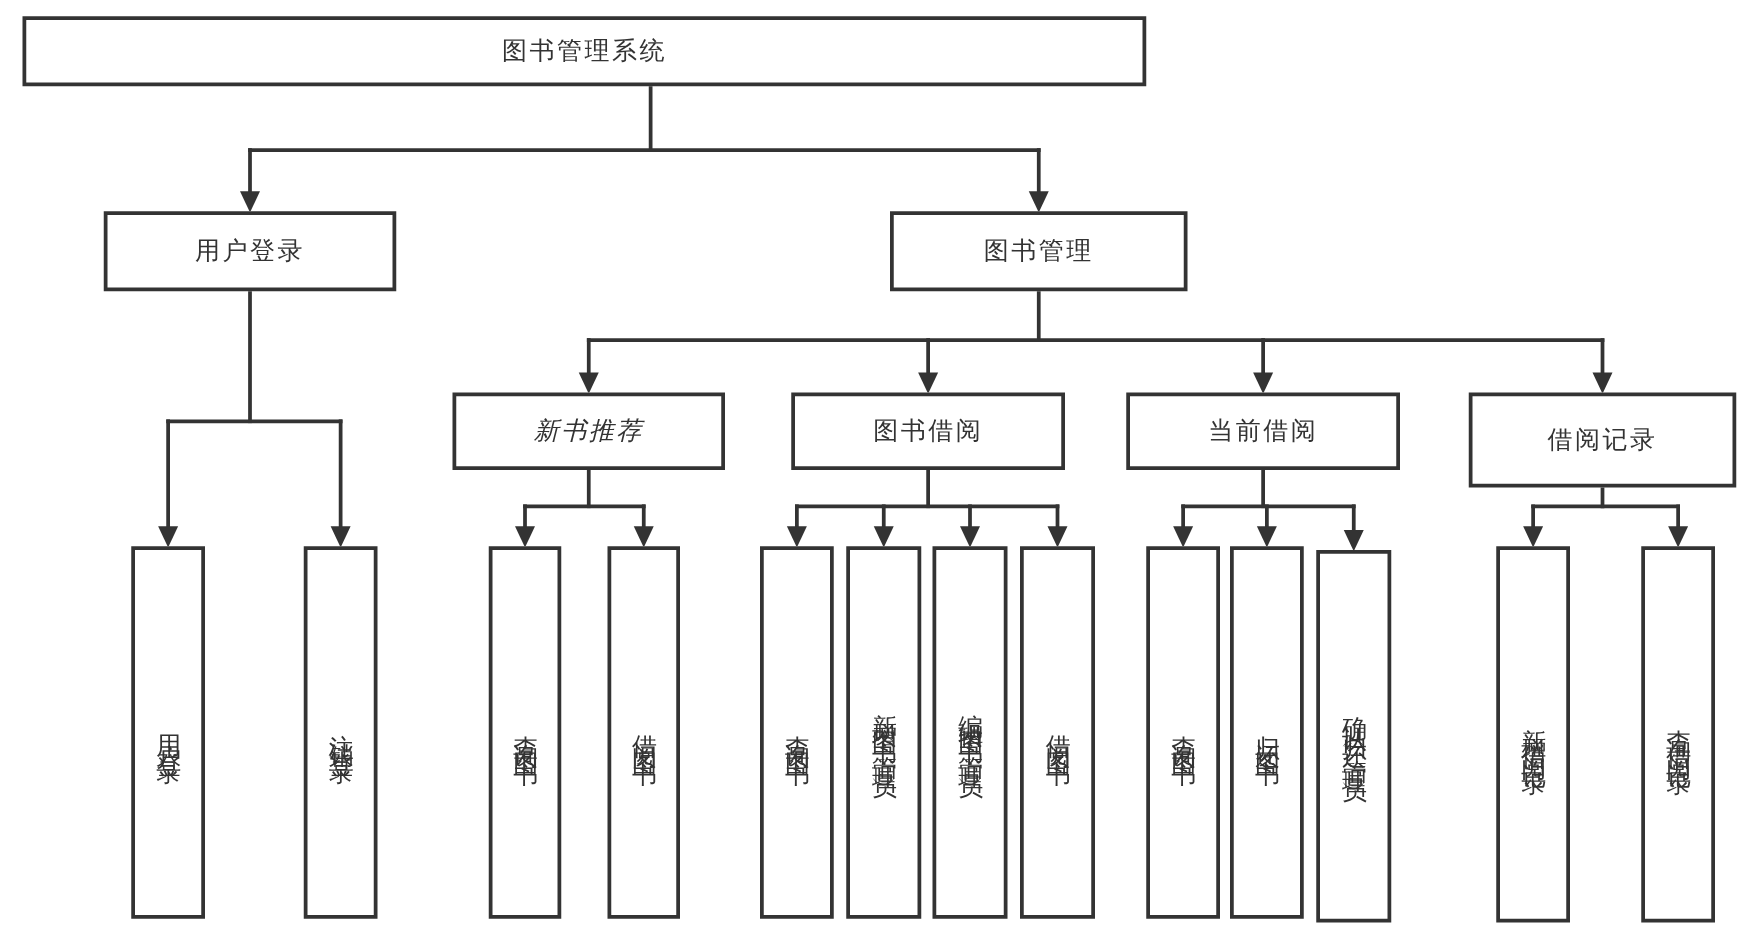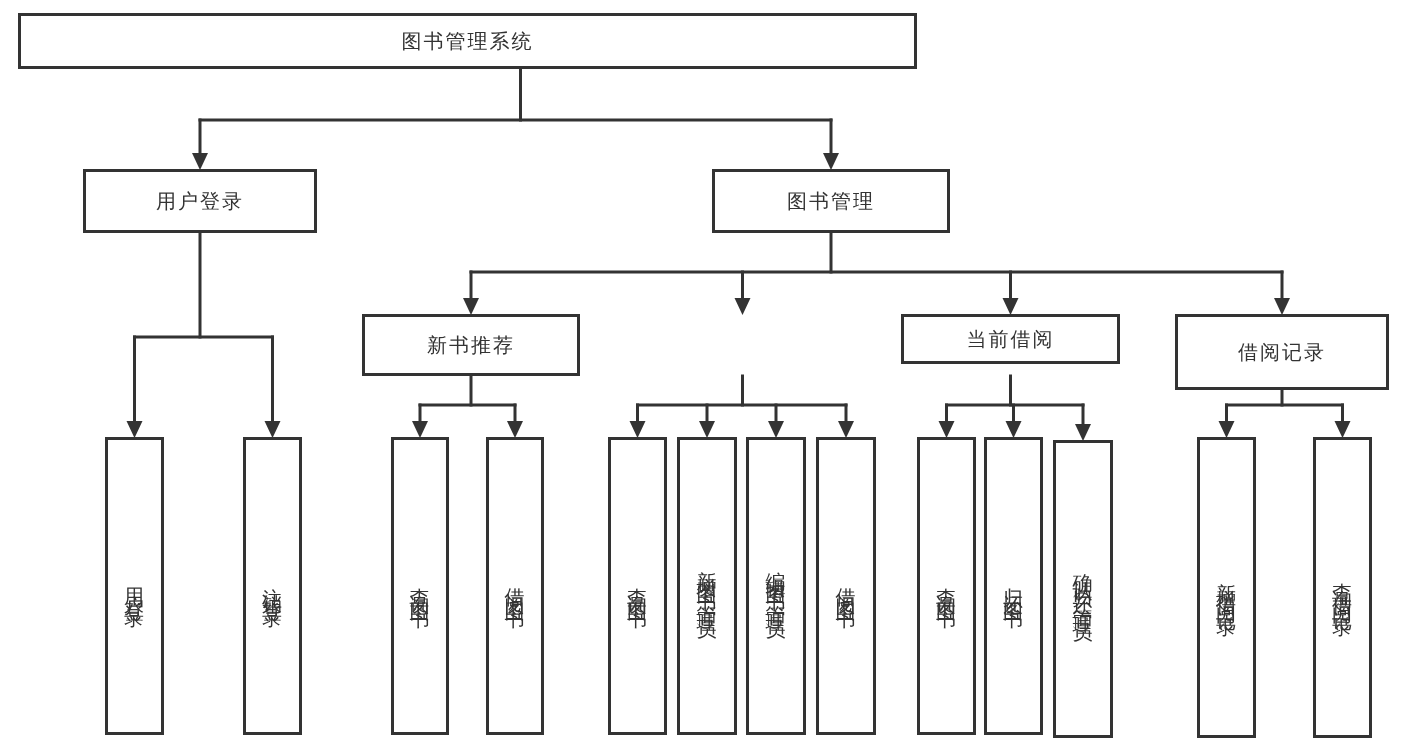--- a/index.html
+++ b/index.html
@@ -105,24 +105,27 @@
     </svg>
 <div class="node" style="left: 18px; top: 13px; width: 899px; height: 56px; border-color: rgb(51, 51, 51); background: rgb(255, 255, 255);">
       <span class="label" style="color: rgb(51, 51, 51);">图书管理系统</span>
     </div>
     <div class="node" style="left: 83px; top: 169px; width: 234px; height: 64px; border-color: rgb(51, 51, 51); background: rgb(255, 255, 255);">
       <span class="label" style="color: rgb(51, 51, 51);">用户登录</span>
     </div>
     <div class="node" style="left: 712px; top: 169px; width: 238px; height: 64px; border-color: rgb(51, 51, 51); background: rgb(255, 255, 255);">
       <span class="label" style="color: rgb(51, 51, 51);">图书管理</span>
     </div>
-    <div class="node" style="left: 362px; top: 314px; width: 218px; height: 62px; border-color: rgb(51, 51, 51); background: rgb(255, 255, 255);">
+    <div class="node" style="left: 362px; top: 314px; width: 218px; height: 62px; border-color: rgb(51, 51, 51); background: rgb(255, 255, 255); font-style: italic;">
       <span class="label" style="color: rgb(51, 51, 51);">新书推荐</span>
     </div>
-    <div class="node" style="left: 901px; top: 314px; width: 219px; height: 50px; border-color: rgb(51, 51, 51); background: rgb(255, 255, 255);">
+    <div class="node" style="left: 633px; top: 314px; width: 219px; height: 62px; border-color: rgb(51, 51, 51); background: rgb(255, 255, 255);">
+      <span class="label" style="color: rgb(51, 51, 51);">图书借阅</span>
+    </div>
+    <div class="node" style="left: 901px; top: 314px; width: 219px; height: 62px; border-color: rgb(51, 51, 51); background: rgb(255, 255, 255);">
       <span class="label" style="color: rgb(51, 51, 51);">当前借阅</span>
     </div>
     <div class="node" style="left: 1175px; top: 314px; width: 214px; height: 76px; border-color: rgb(51, 51, 51); background: rgb(255, 255, 255);">
       <span class="label" style="color: rgb(51, 51, 51);">借阅记录</span>
     </div>
     <div class="node vertical" style="left: 105px; top: 437px; width: 59px; height: 298px; border-color: rgb(51, 51, 51); background: rgb(255, 255, 255);">
       <span class="label" style="color: rgb(51, 51, 51);">用户登录</span>
     </div>
     <div class="node vertical" style="left: 243px; top: 437px; width: 59px; height: 298px; border-color: rgb(51, 51, 51); background: rgb(255, 255, 255);">
       <span class="label" style="color: rgb(51, 51, 51);">注销登录</span>

